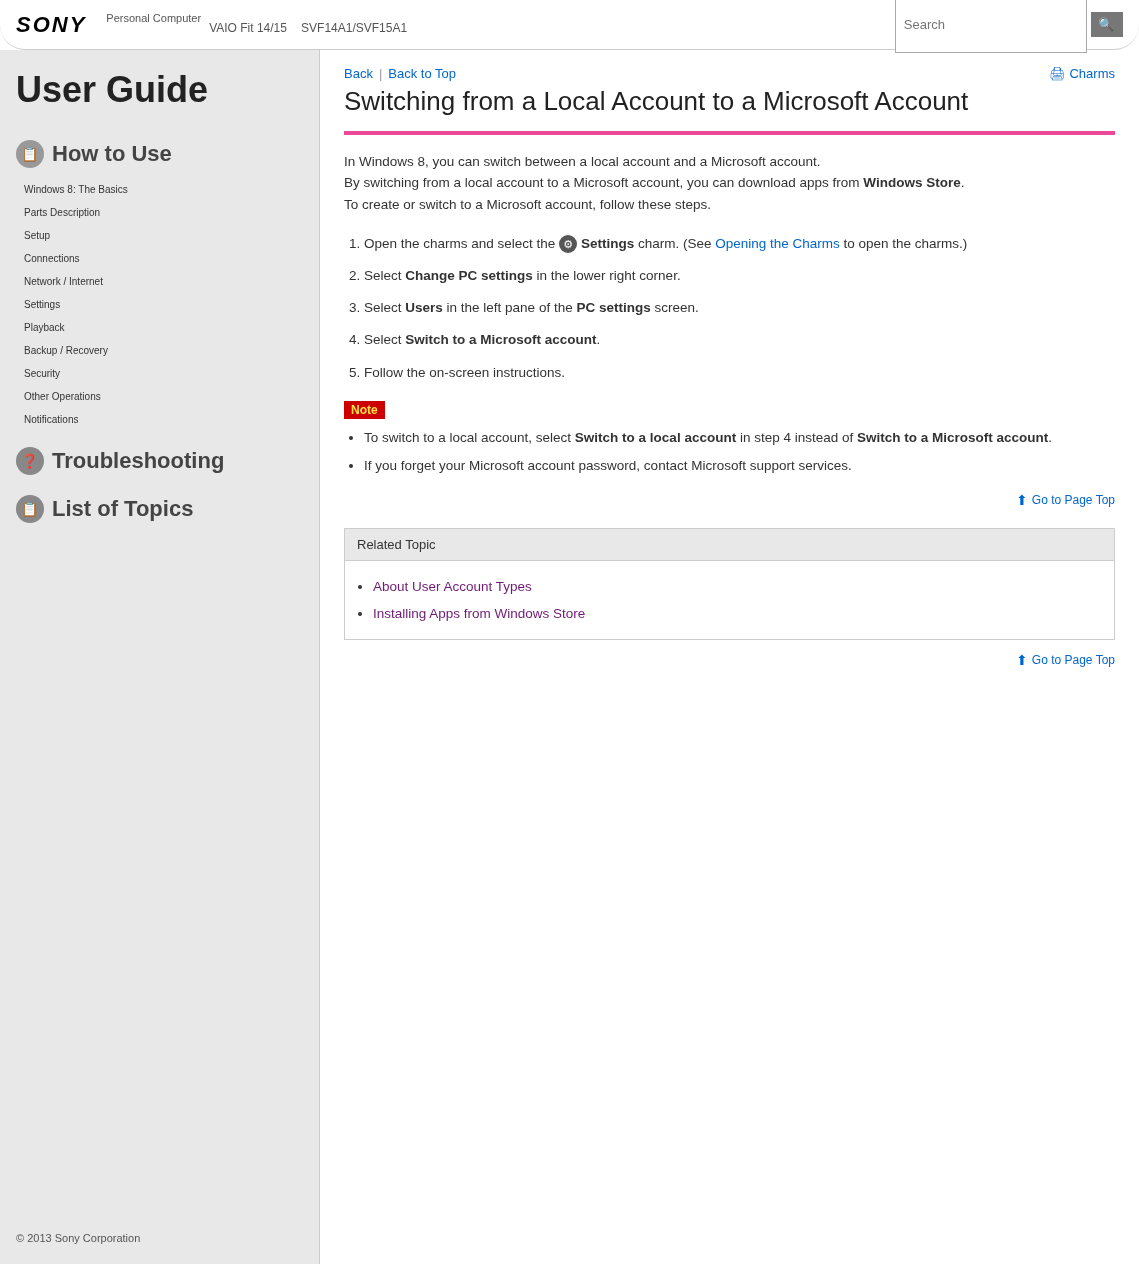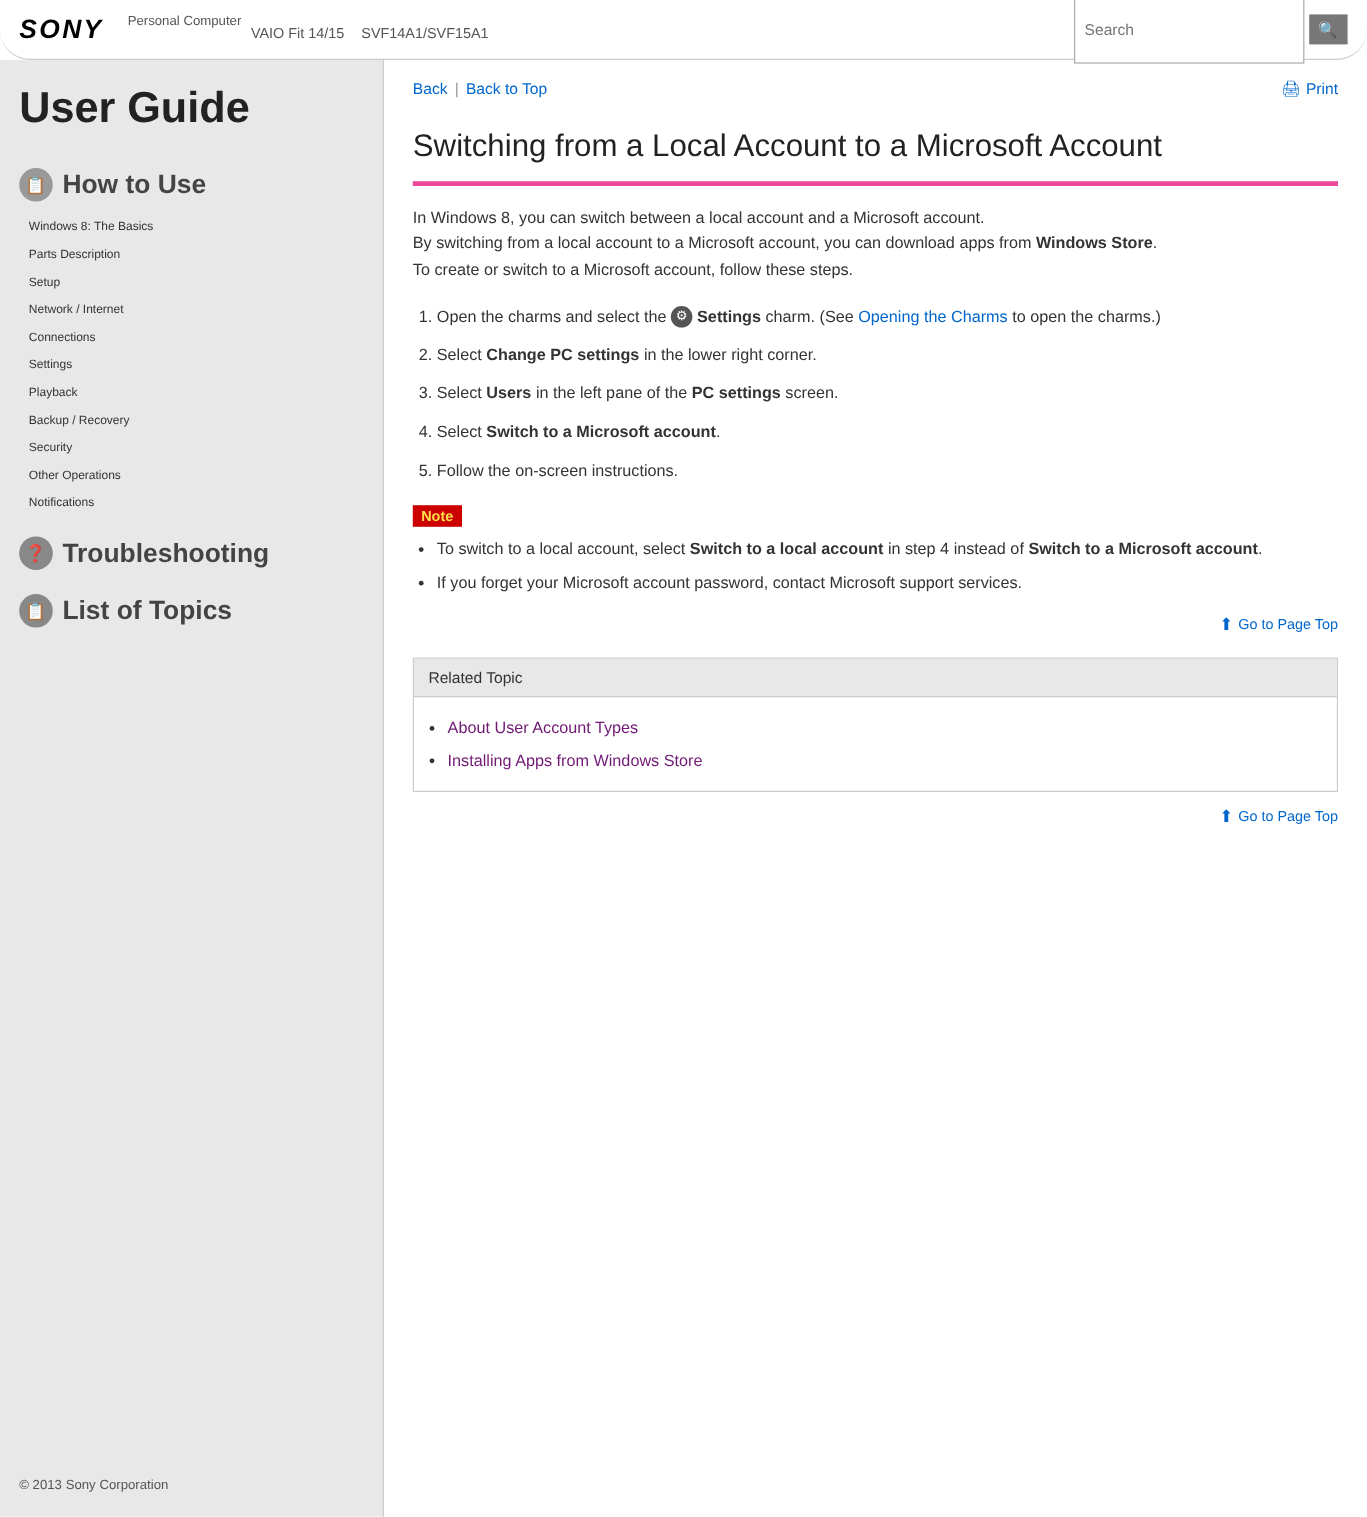--- a/index.html
+++ b/index.html
@@ -115,21 +115,21 @@
       padding: 16px 24px 40px 24px;
       background: #fff;
       overflow-y: auto;
     }
 
     
     #top-nav {
       display: flex;
       align-items: center;
       justify-content: space-between;
-      margin-bottom: 24px;
+      margin-bottom: 4px;
       font-size: 13px;
     }
     #top-nav-links { display: flex; align-items: center; gap: 6px; }
     .nav-link { color: #0066cc; text-decoration: none; cursor: pointer; }
     .nav-sep { color: #999; }
     #print-link { color: #0066cc; text-decoration: none; cursor: pointer; font-size: 13px; display: flex; align-items: center; gap: 4px; }
 
     
     #page-title {
       font-size: 26px;
@@ -231,22 +231,22 @@
   <div id="sidebar">
     <div id="sidebar-title">User Guide</div>
 
     <div class="sidebar-section-header">
       <div class="sidebar-section-icon">📋</div>
       <span>How to Use</span>
     </div>
     <div class="sidebar-nav-item">Windows 8: The Basics</div>
     <div class="sidebar-nav-item">Parts Description</div>
     <div class="sidebar-nav-item">Setup</div>
+    <div class="sidebar-nav-item">Connections</div>
     <div class="sidebar-nav-item">Network / Internet</div>
-    <div class="sidebar-nav-item">Connections</div>
     <div class="sidebar-nav-item">Settings</div>
     <div class="sidebar-nav-item">Playback</div>
     <div class="sidebar-nav-item">Backup / Recovery</div>
     <div class="sidebar-nav-item">Security</div>
     <div class="sidebar-nav-item">Other Operations</div>
     <div class="sidebar-nav-item">Notifications</div>
 
     <div class="sidebar-section-header" style="margin-top:16px;">
       <div class="sidebar-section-icon" style="background:#888;">❓</div>
       <span>Troubleshooting</span>
@@ -263,21 +263,21 @@
   <div id="main">
 
     <div id="top-nav">
       <div id="top-nav-links">
         <a class="nav-link">Back</a>
         <span class="nav-sep">|</span>
         <a class="nav-link">Back to Top</a>
       </div>
       <a id="print-link">
         <span>🖨</span>
-        <span>Print</span>
+        <span>Charms</span>
       </a>
     </div>
 
     <h1 id="page-title">Switching from a Local Account to a Microsoft Account</h1>
 
     <div id="content-intro">
       <p>In Windows 8, you can switch between a local account and a Microsoft account.</p>
       <p>By switching from a local account to a Microsoft account, you can download apps from <strong>Windows Store</strong>.</p>
       <p>To create or switch to a Microsoft account, follow these steps.</p>
     </div>

